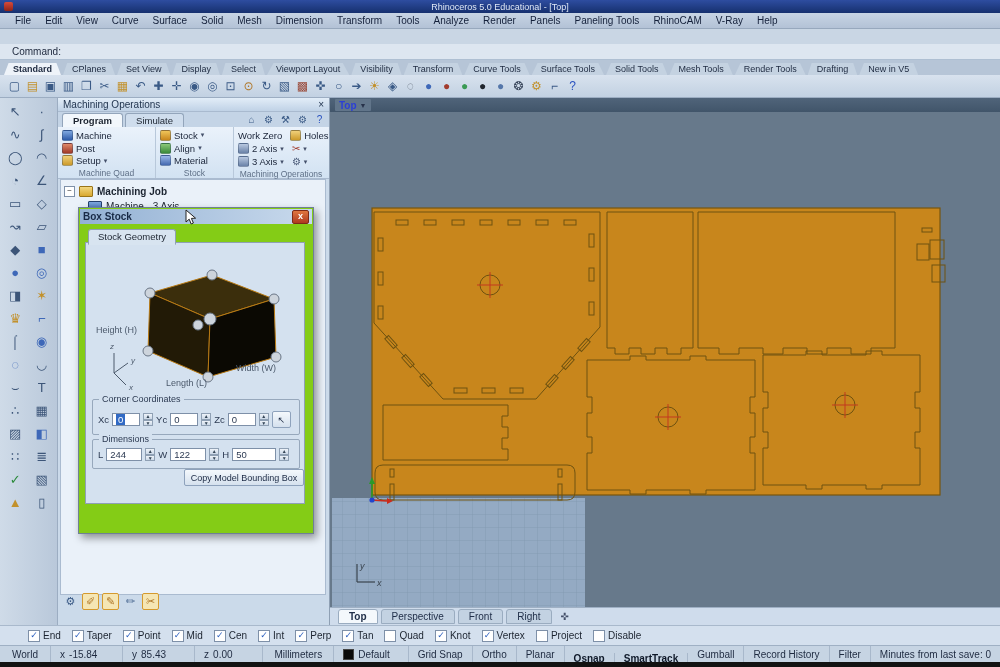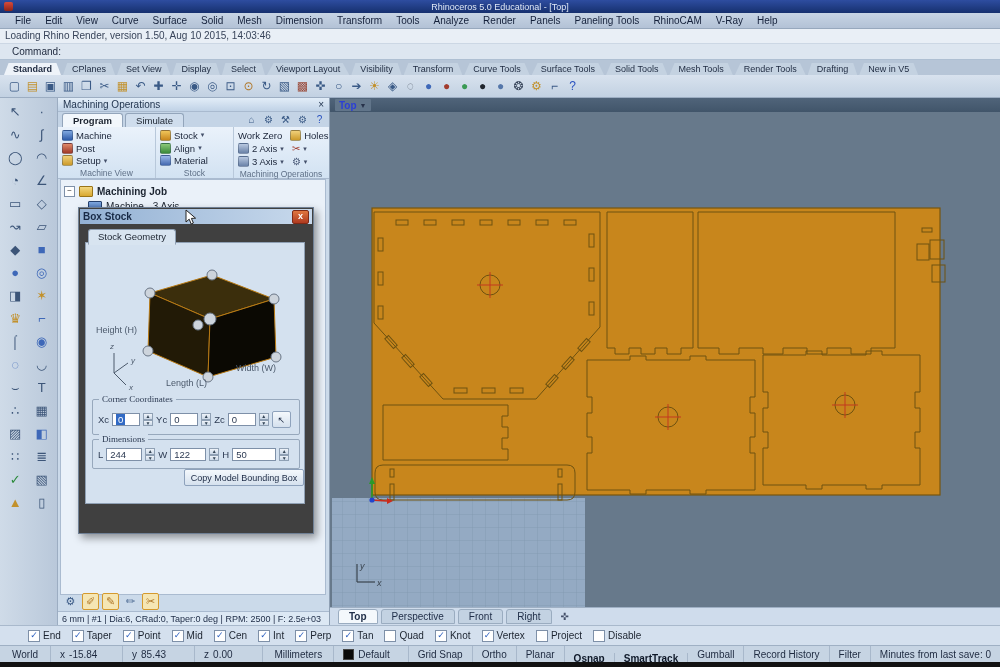--- a/index.html
+++ b/index.html
@@ -80,33 +80,33 @@
   .cb{width:10px;height:10px;background:#fff;border:1px solid #7e90a8;font-size:9px;line-height:9px;color:#2b5fbf;text-align:center;}
   .cb.checked::after{content:"✓";}
   
   #status-row{left:0;top:645px;width:100%;height:17px;background:#c6d4e3;border-top:1px solid #9fb0c4;
               display:flex;align-items:stretch;font-size:10px;color:#1e2a40;}
   .scell{display:flex;align-items:center;gap:4px;padding:0 9px;border-right:1px solid #a8b8cb;white-space:nowrap;}
   .status-toggle.checked{font-weight:bold;color:#0e1828;margin-top:7px;}
   .layer-chip{width:9px;height:9px;background:#0a0a0a;border:1px solid #444;}
   #bottom-sliver{left:0;top:662px;width:100%;height:5px;background:#121212;}
   
-  #dialog{left:78px;top:207px;width:234px;height:325px;background:#404040;border:1px solid #6f8095;
+  #dialog{left:78px;top:207px;width:234px;height:325px;background:#84cc16;border:1px solid #6f8095;
           box-shadow:3px 4px 8px rgba(0,0,0,.4);z-index:20;}
   #dlg-title{position:absolute;left:1px;top:1px;right:1px;height:15px;background:linear-gradient(90deg,#93b1d4,#c8d9ec);
              display:flex;align-items:center;justify-content:space-between;padding:0 3px;font-weight:bold;color:#182a46;}
   #dlg-close{width:15px;height:12px;background:linear-gradient(#e0763f,#ae3a20);border:1px solid #7e2a16;border-radius:2px;
              color:#fff;font-size:9px;line-height:10px;text-align:center;font-weight:bold;}
   #dlg-tab{position:absolute;left:9px;top:21px;padding:1px 9px 2px;font-size:9.5px;background:#d8e4f0;
            border:1px solid #8fa0b4;border-bottom:1px solid #d8e4f0;border-radius:3px 3px 0 0;z-index:2;}
   #dlg-page{position:absolute;left:6px;top:34px;width:220px;height:262px;border:1px solid #8fa0b4;background:#d4e1ef;box-sizing:border-box;}
   #dlg-graphic{position:absolute;left:2px;top:2px;width:214px;height:146px;}
   .dlg-lab{position:absolute;font-size:9px;color:#4c5a6c;}
   .dlg-group{position:absolute;border:1px solid #97a8bc;border-radius:2px;}
-  .dlg-legend{position:absolute;top:-6px;left:6px;background:#d4e1ef;padding:0 3px;font-size:9px;color:#2c3a52;font-family:Liberation Serif, serif;}
+  .dlg-legend{position:absolute;top:-6px;left:6px;background:#d4e1ef;padding:0 3px;font-size:9px;color:#2c3a52;}
   .frow{position:absolute;display:flex;align-items:center;gap:3px;font-size:9.5px;color:#2c3a52;}
   .fld{height:13px;background:#fff;border:1px solid #7e90a8;display:flex;align-items:center;padding:0 3px;box-sizing:border-box;font-size:9.5px;}
   .sel{background:#316ac5;color:#fff;padding:0 2px;}
   .spin{width:10px;height:13px;display:flex;flex-direction:column;}
   .spin span{flex:1;background:linear-gradient(#eef3f9,#ccd9e8);border:1px solid #8fa0b4;font-size:5px;line-height:4px;color:#345;text-align:center;}
   .btn{background:linear-gradient(#f4f8fc,#d5e1ee);border:1px solid #8ea2bc;border-radius:2px;font-size:9.5px;
        color:#1c2a44;display:flex;align-items:center;justify-content:center;}
   #dlg-buttons{position:absolute;left:0;bottom:6px;width:100%;display:flex;justify-content:center;gap:13px;}
   #btn-ok{width:64px;height:16px;border:1px solid #2a52a0;box-shadow:0 0 0 1px #7ea0d0 inset;}
   #btn-cancel{width:60px;height:16px;}
@@ -140,21 +140,20 @@
     <span class="menu-item">Tools</span>
     <span class="menu-item">Analyze</span>
     <span class="menu-item">Render</span>
     <span class="menu-item">Panels</span>
     <span class="menu-item">Paneling Tools</span>
     <span class="menu-item">RhinoCAM</span>
     <span class="menu-item">V-Ray</span>
     <span class="menu-item">Help</span>
   </div>
 
-  <div id="cmd-history" class="abs">Loading Rhino Render, version 1.50, Aug 10 2015, 14:03:46</div>
   <div id="cmd-prompt" class="abs">Command:</div>
 
   <div id="tb-tabs" class="abs">
     <span class="tb-tab checked">Standard</span>
     <span class="tb-tab">CPlanes</span>
     <span class="tb-tab">Set View</span>
     <span class="tb-tab">Display</span>
     <span class="tb-tab">Select</span>
     <span class="tb-tab">Viewport Layout</span>
     <span class="tb-tab">Visibility</span>
@@ -266,21 +265,21 @@
         </div>
         <div class="rbtn">
           <span class="ric" style="background:linear-gradient(#e08a6a,#a03828)"></span>
           <span>Post</span>
         </div>
         <div class="rbtn">
           <span class="ric" style="background:linear-gradient(#f0d07a,#cc9a2a)"></span>
           <span>Setup</span>
           <span class="caret">▾</span>
         </div>
-        <div class="grp-label">Machine View</div>
+        <div class="grp-label">Machine Quad</div>
       </div>
       <div class="ribbon-col" style="width:78px">
         <div class="rbtn">
           <span class="ric" style="background:linear-gradient(#f0c55a,#c8861c)"></span>
           <span>Stock</span>
           <span class="caret">▾</span>
         </div>
         <div class="rbtn">
           <span class="ric" style="background:linear-gradient(#8ac878,#3a8a3a)"></span>
           <span>Align</span>
@@ -339,21 +338,20 @@
         <span>Machine - 3 Axis</span>
       </div>
     </div>
     <div id="cam-footer-icons">
         <span class="cam-ficon" style="color: rgb(58, 90, 134);">⚙</span>
         <span class="cam-ficon pressed" style="color: rgb(176, 120, 42);">✐</span>
         <span class="cam-ficon pressed" style="color: rgb(176, 120, 42);">✎</span>
         <span class="cam-ficon" style="color: rgb(58, 90, 134);">✏</span>
         <span class="cam-ficon pressed" style="color: rgb(176, 120, 42);">✂</span>
       </div>
-    <div id="cam-toolinfo">6 mm | #1 | Dia:6, CRad:0, Taper:0 deg | RPM: 2500 | F: 2.5e+03</div>
   </div>
 
   <div id="viewport" class="abs">
     <div id="vp-header">
       <span id="vp-chip">
         <b>Top</b>
         <i>▼</i>
       </span>
     </div>
     <svg width="670" height="495" viewBox="0 0 670 495" style="position:absolute;top:14px;left:0">

